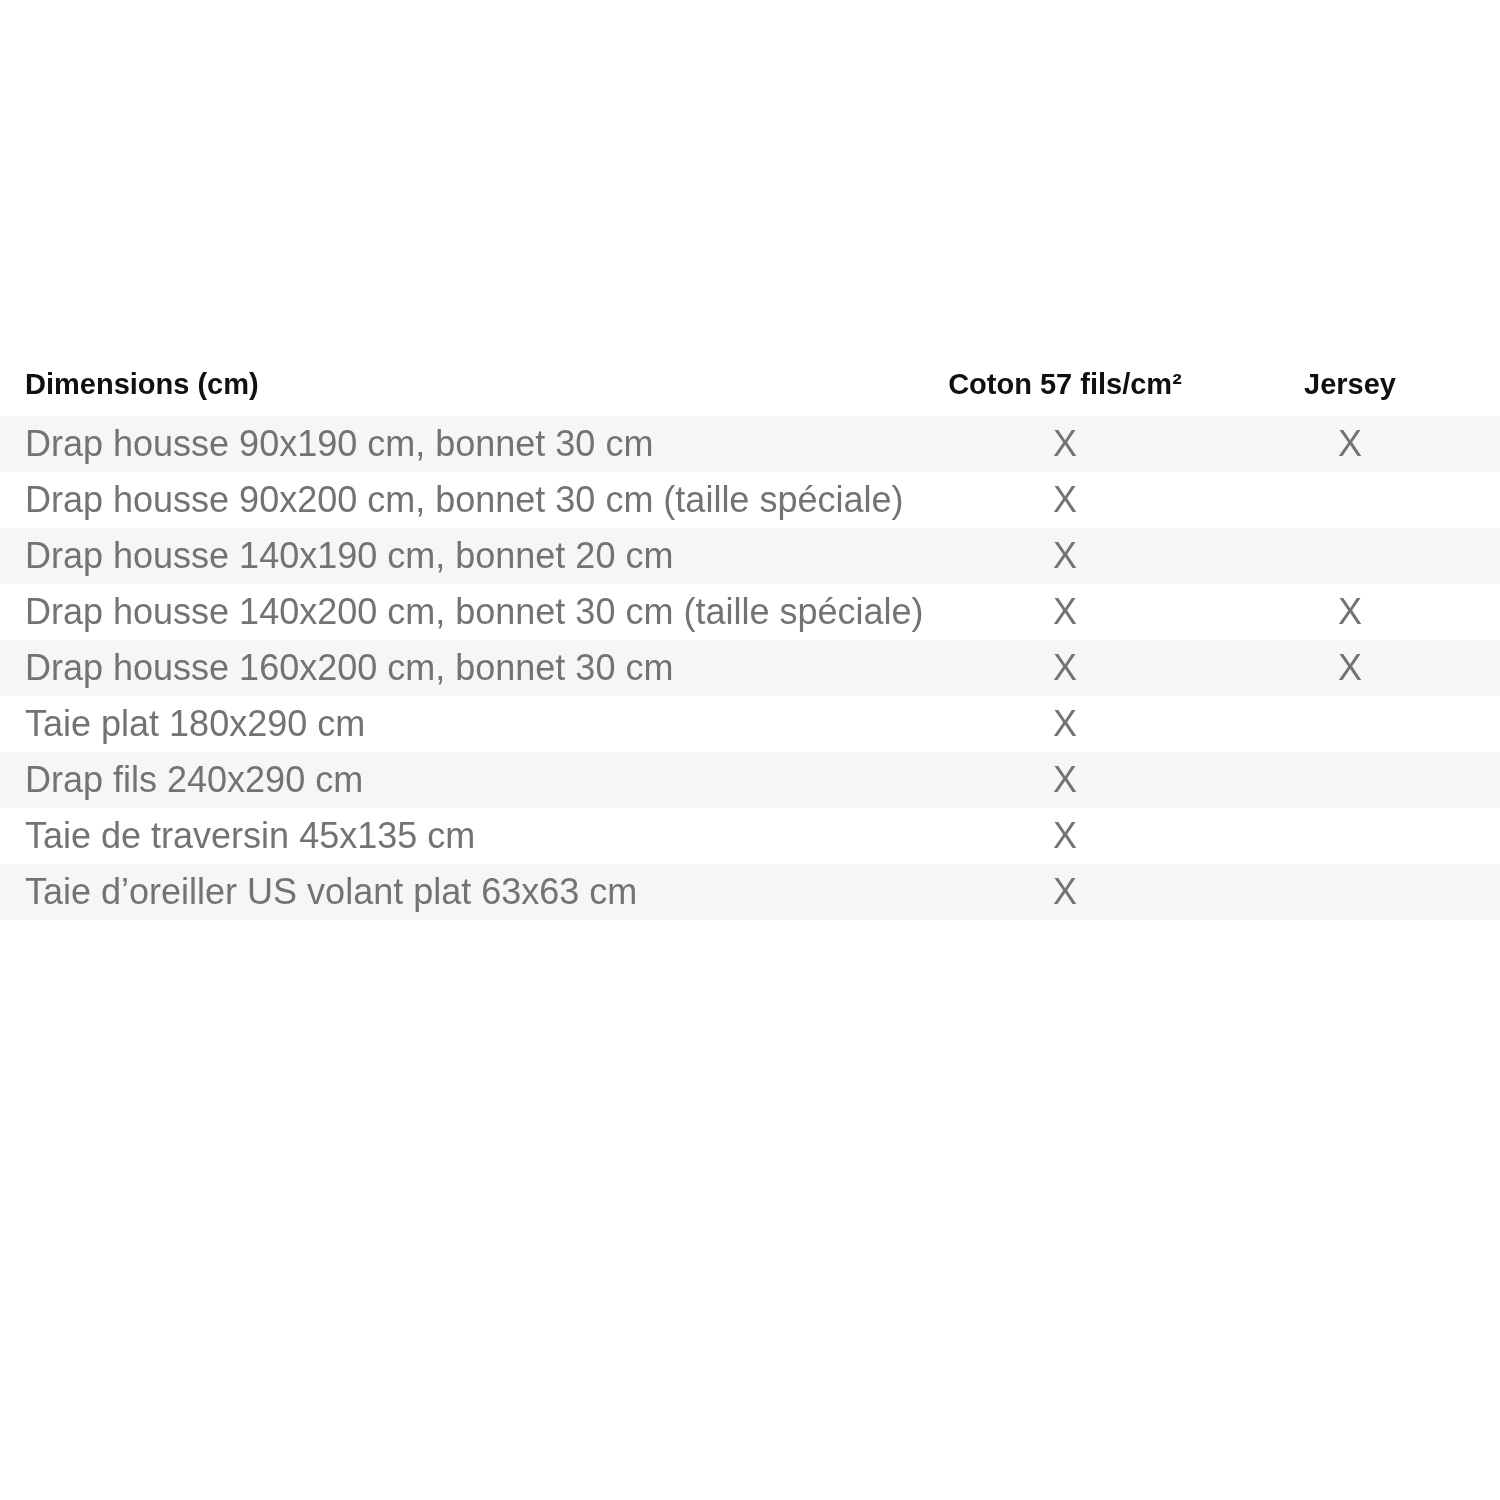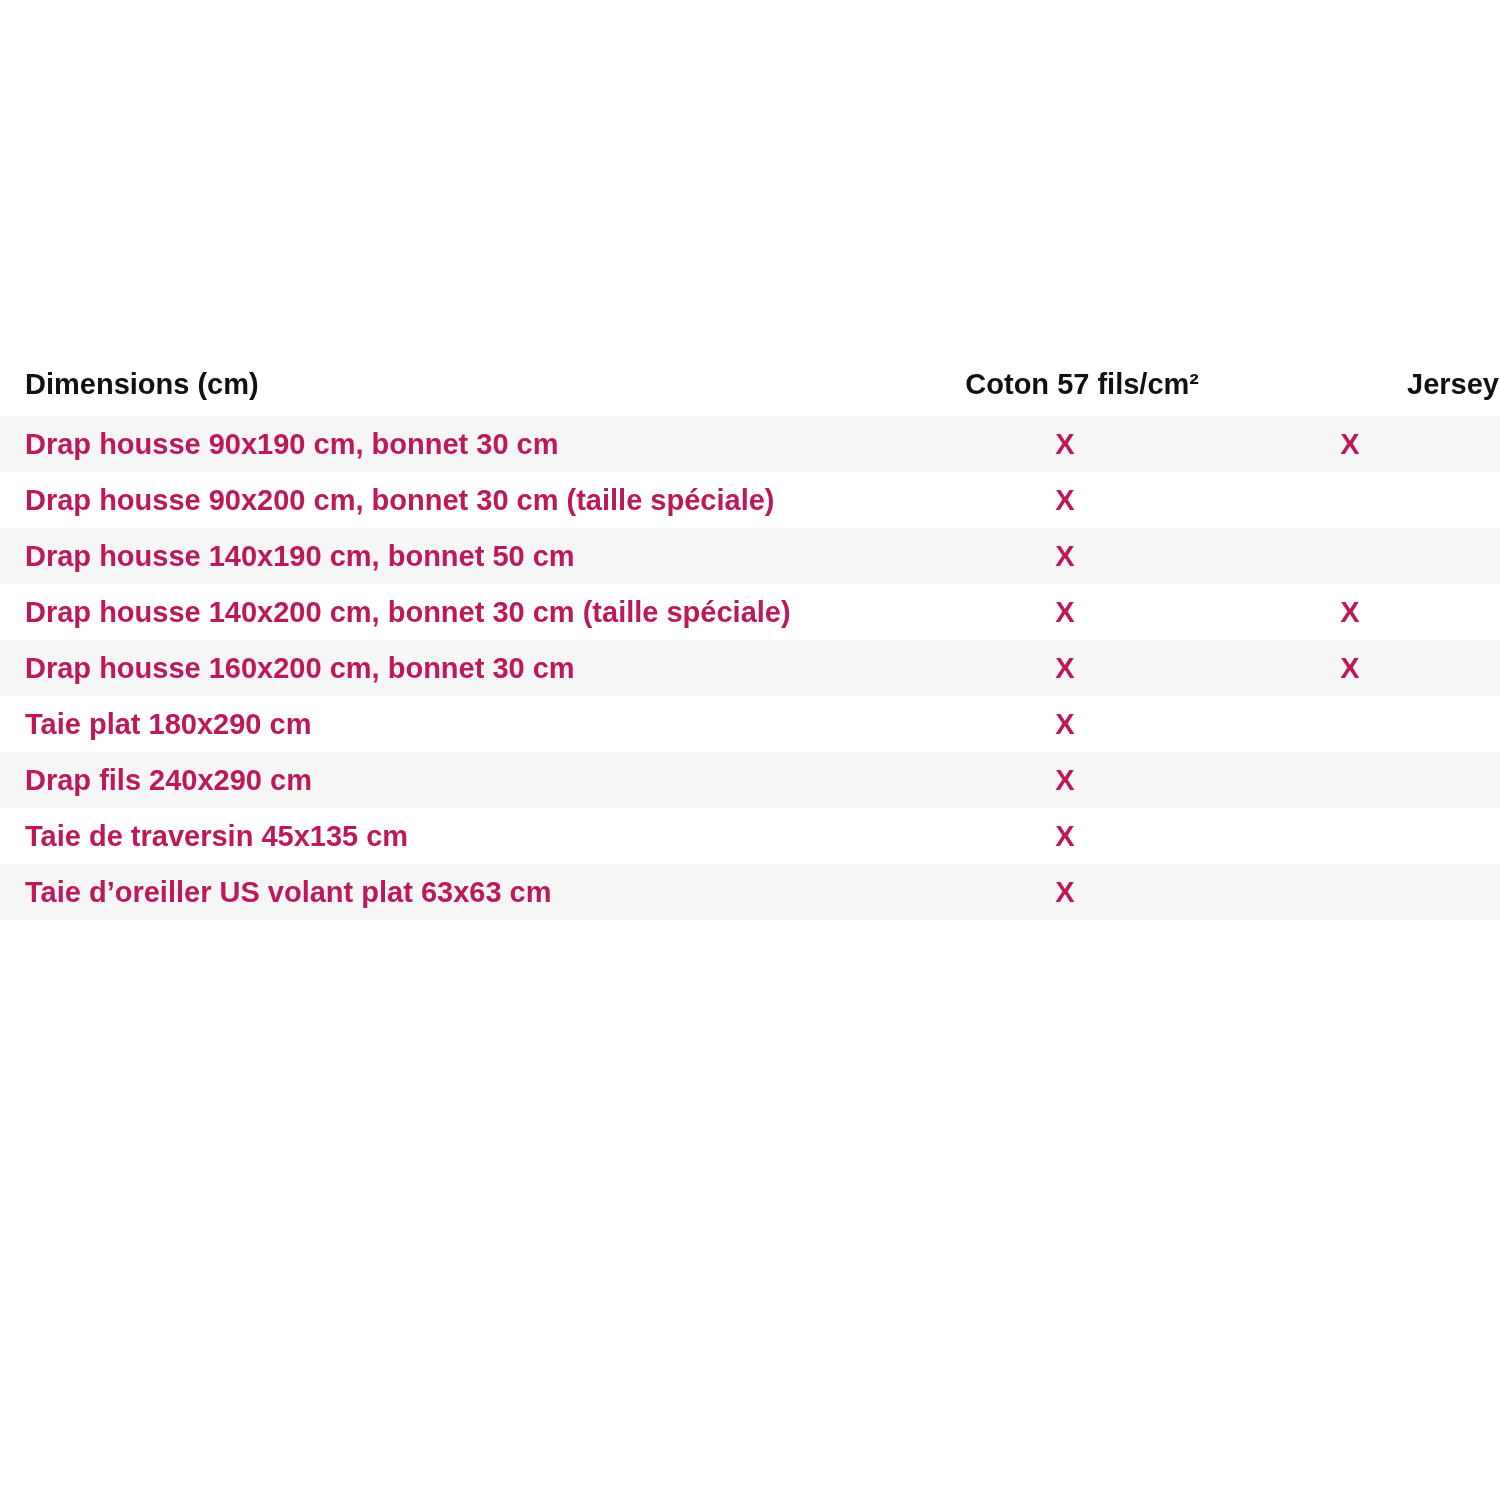--- a/index.html
+++ b/index.html
@@ -33,27 +33,27 @@
     font-weight: 700;
     color: #0f1111;
     vertical-align: middle;
     white-space: nowrap;
   }
   thead th.dim {
     text-align: left;
     padding-left: 25px;
   }
   thead th.mark {
-    text-align: right;
+    text-align: center;
   }
   tbody td {
     height: 54px;
-    font-size: 29px;
-    font-weight: 700;
-    color: #be185d;
+    font-size: 36px;
+    font-weight: 400;
+    color: #737373;
     vertical-align: middle;
     white-space: nowrap;
   }
   tbody td.dim {
     text-align: left;
     padding-left: 25px;
   }
   tbody td.mark {
     text-align: center;
   }
@@ -83,21 +83,21 @@
           <td class="dim">Drap housse 90x190 cm, bonnet 30 cm</td>
           <td class="mark">X</td>
           <td class="mark">X</td>
         </tr>
         <tr>
           <td class="dim">Drap housse 90x200 cm, bonnet 30 cm (taille spéciale)</td>
           <td class="mark">X</td>
           <td class="mark"></td>
         </tr>
         <tr class="stripe">
-          <td class="dim">Drap housse 140x190 cm, bonnet 50 cm</td>
+          <td class="dim">Drap housse 140x190 cm, bonnet 20 cm</td>
           <td class="mark">X</td>
           <td class="mark"></td>
         </tr>
         <tr>
           <td class="dim">Drap housse 140x200 cm, bonnet 30 cm (taille spéciale)</td>
           <td class="mark">X</td>
           <td class="mark">X</td>
         </tr>
         <tr class="stripe">
           <td class="dim">Drap housse 160x200 cm, bonnet 30 cm</td>

